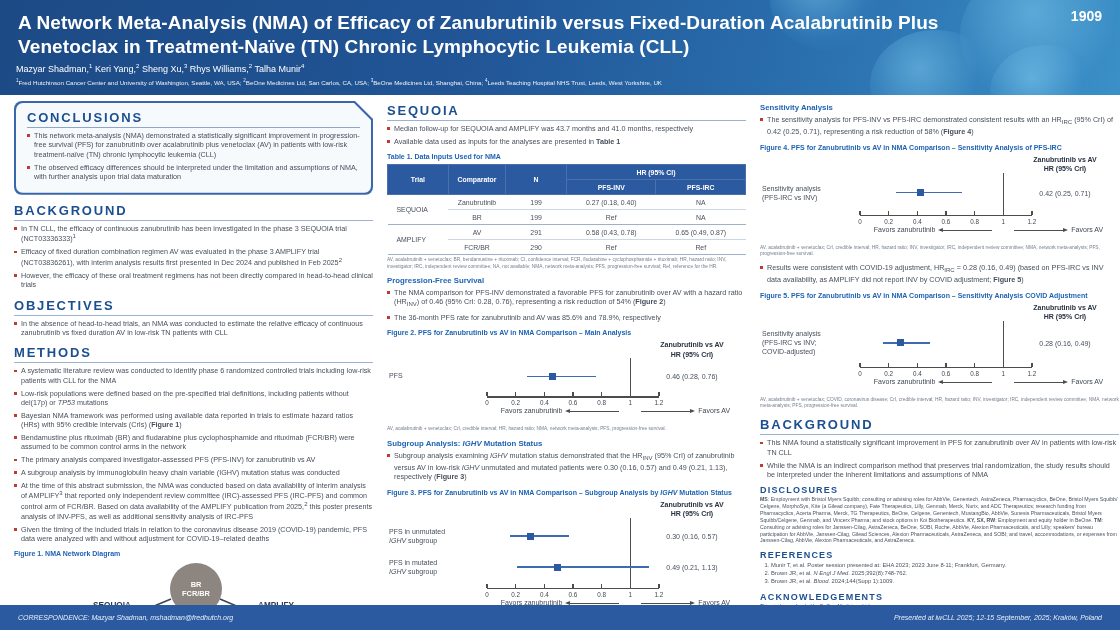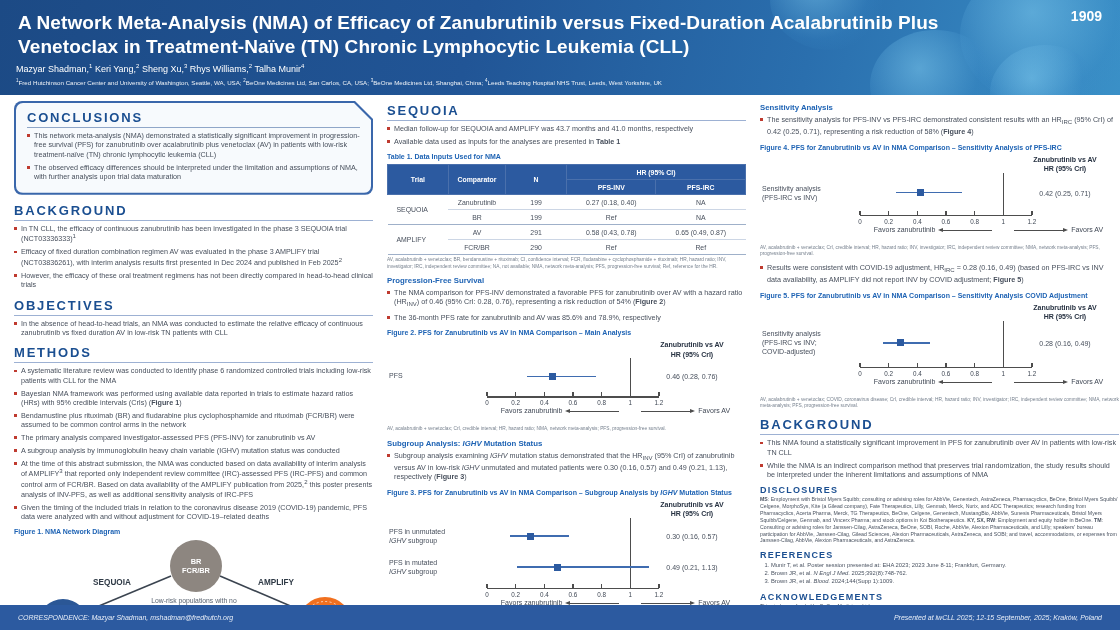--- a/index.html
+++ b/index.html
@@ -112,20 +112,21 @@
         </ul>
 
       <h2 class="section">OBJECTIVES</h2>
       <ul class="bullets">
           <li>In the absence of head-to-head trials, an NMA was conducted to estimate the relative efficacy of continuous zanubrutinib vs fixed duration AV in low-risk TN patients with CLL</li>
         </ul>
 
       <h2 class="section">METHODS</h2>
       <ul class="bullets">
           <li>A systematic literature review was conducted to identify phase 6 randomized controlled trials including low-risk patients with CLL for the NMA</li>
+          <li>Low-risk populations were defined based on the pre-specified trial definitions, including patients without del(17p) or <i>TP53</i> mutations</li>
           <li>Bayesian NMA framework was performed using available data reported in trials to estimate hazard ratios (HRs) with 95% credible intervals (CrIs) (<b>Figure 1</b>)</li>
           <li>Bendamustine plus rituximab (BR) and fludarabine plus cyclophosphamide and rituximab (FCR/BR) were assumed to be common control arms in the network</li>
           <li>The primary analysis compared investigator-assessed PFS (PFS-INV) for zanubrutinib vs AV</li>
           <li>A subgroup analysis by immunoglobulin heavy chain variable (IGHV) mutation status was conducted</li>
           <li>At the time of this abstract submission, the NMA was conducted based on data availability of interim analysis of AMPLIFY<sup>3</sup> that reported only independent review committee (IRC)-assessed PFS (IRC-PFS) and common control arm of FCR/BR. Based on data availability of the AMPLIFY publication from 2025,<sup>2</sup> this poster presents analysis of INV-PFS, as well as additional sensitivity analysis of IRC-PFS</li>
           <li>Given the timing of the included trials in relation to the coronavirus disease 2019 (COVID-19) pandemic, PFS data were analyzed with and without adjustment for COVID-19–related deaths</li>
         </ul>
 
       <div class="fig-title">Figure 1. NMA Network Diagram</div>
 

